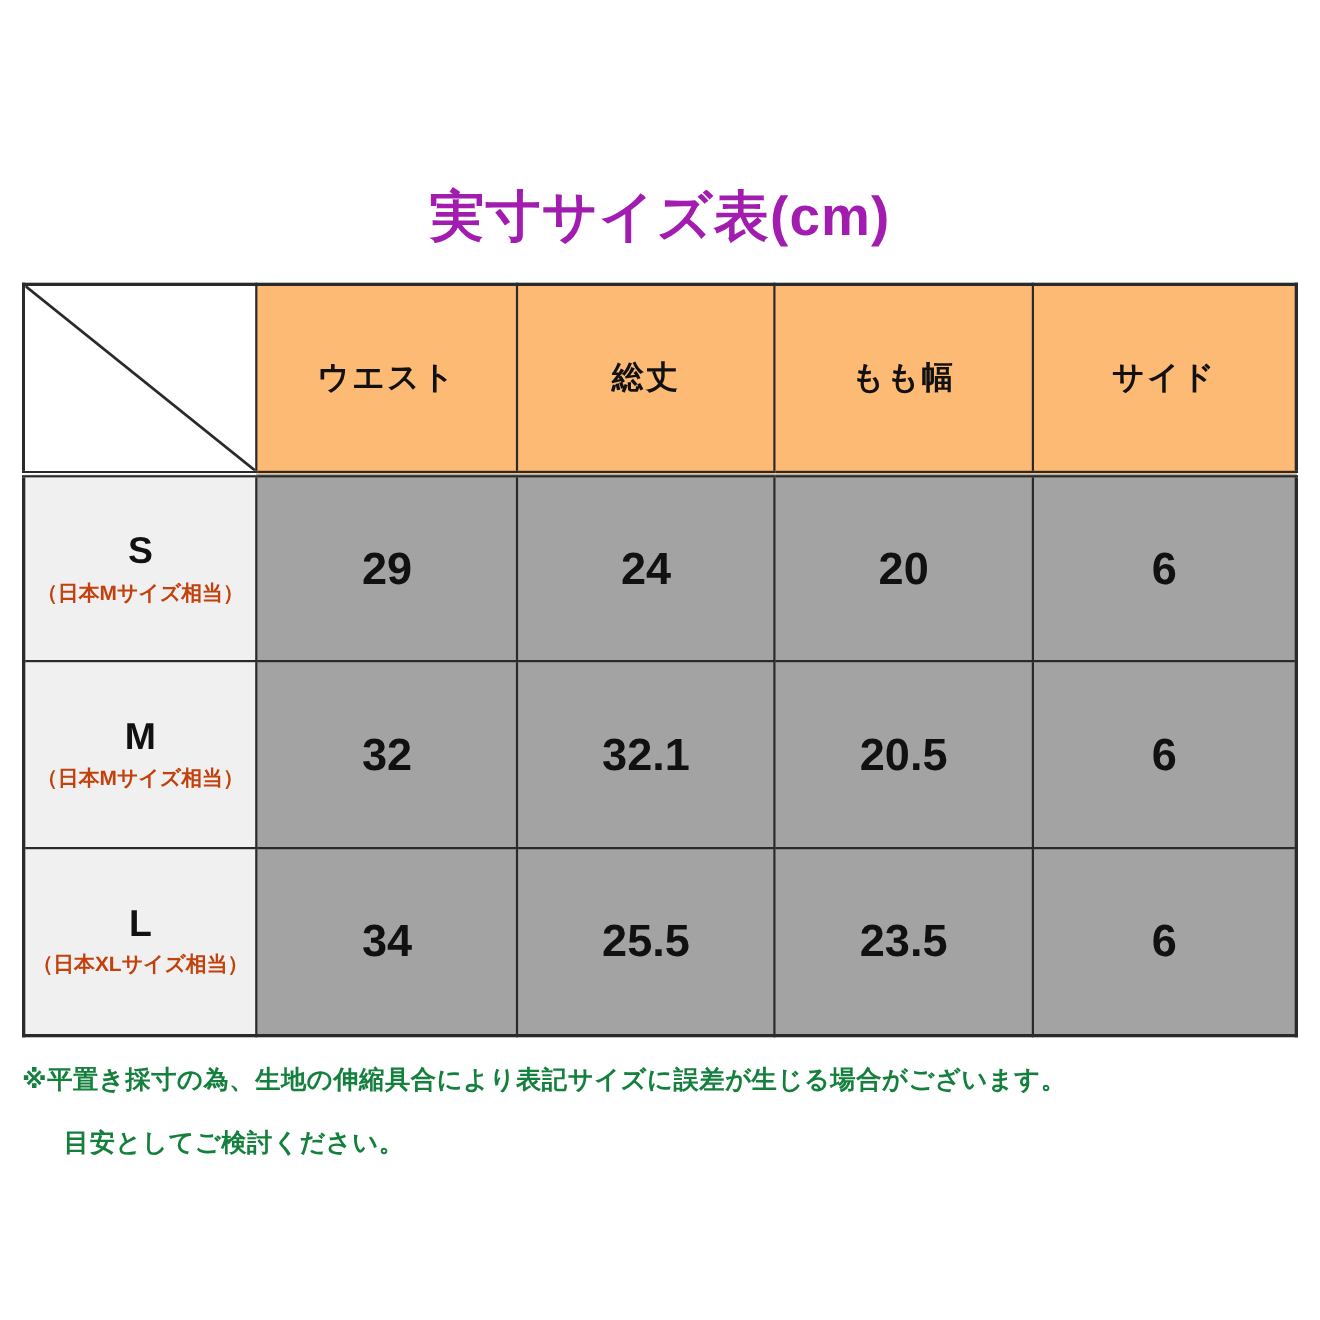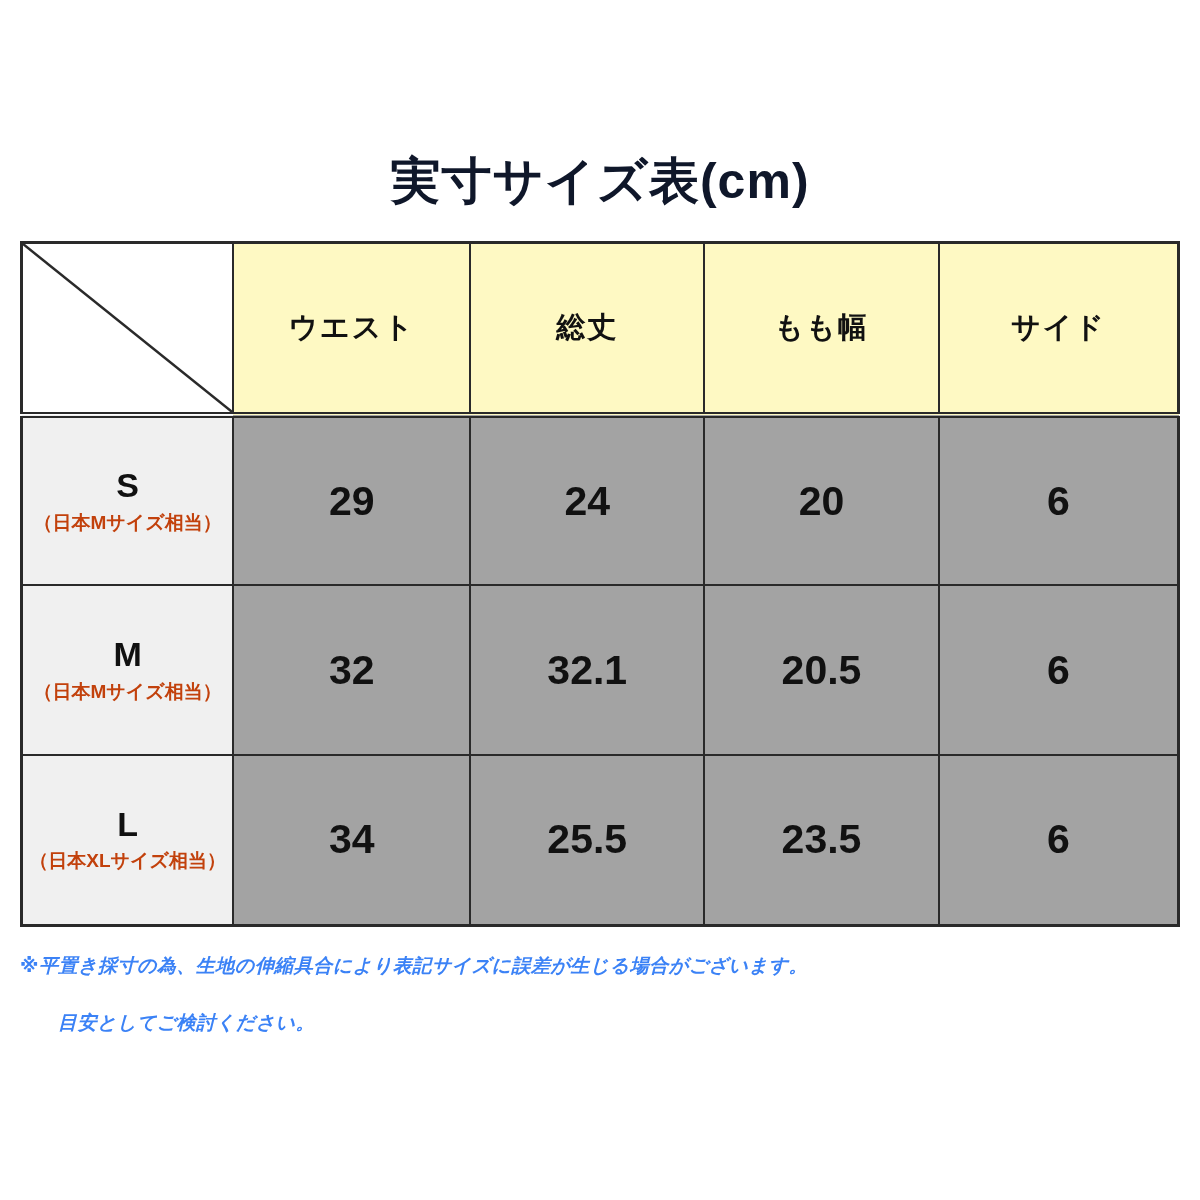--- a/index.html
+++ b/index.html
@@ -10,45 +10,45 @@
     color: #111111;
   }
   .page {
     position: relative;
     width: 1200px;
     height: 1200px;
     background: #ffffff;
     overflow: hidden;
   }
   .page-title {
-    margin: 0;
+    margin: 16px;
     padding-top: 148px;
     text-align: center;
     font-size: 50px;
     font-weight: bold;
     letter-spacing: 1px;
-    color: #0f172a;
+    color: #a21caf;
   }
   table.size-table {
     border-collapse: collapse;
     table-layout: fixed;
     width: 1160px;
     margin: 26px auto 0 auto;
     border: 3px solid #2a2a2a;
   }
   .size-table th, .size-table td {
     border: 2px solid #2a2a2a;
     text-align: center;
     vertical-align: middle;
     padding: 0;
   }
   
   .size-table thead th, .size-table thead td {
     height: 168px;
-    background: #fef9c3;
+    background: #fdba74;
     font-size: 29px;
     font-weight: bold;
     letter-spacing: 2px;
     border-bottom: 6px double #2a2a2a;
   }
   .size-table thead td.corner-cell {
     background: #ffffff;
     position: relative;
   }
   .corner-cell svg {
@@ -79,23 +79,22 @@
     background: #a3a3a3;
     font-size: 41px;
     font-weight: bold;
     color: #111111;
   }
   
   .notes {
     width: 1160px;
     margin: 10px auto 0 auto;
     font-weight: bold;
-    font-size: 19px;
-    color: #3b82f6;
-    font-style: italic;
+    font-size: 23px;
+    color: #15803d;
   }
   .notes p {
     margin: 0;
     line-height: 57px;
     letter-spacing: 0.5px;
     white-space: nowrap;
   }
   .notes p.indent { padding-left: 38px; }
 </style>
 </head>

